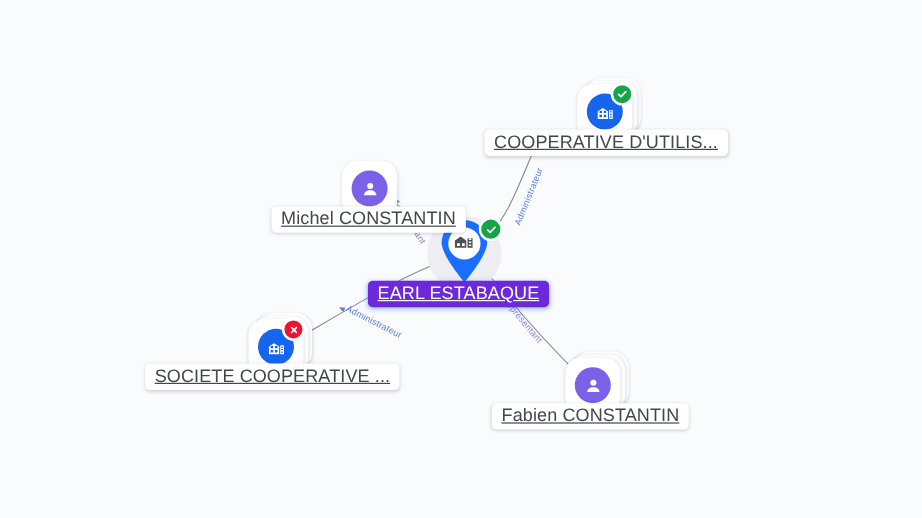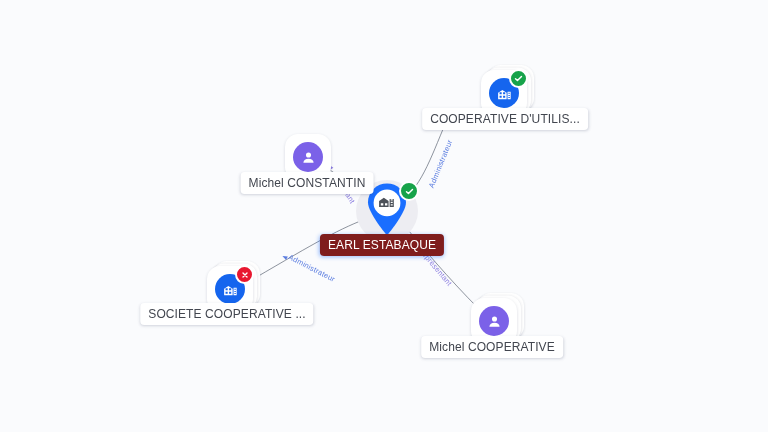--- a/index.html
+++ b/index.html
@@ -57,26 +57,27 @@
   .pin-badge{
     position:absolute;right:1px;top:3px;
     width:16px;height:16px;border-radius:50%;background:#17a34a;
     border:2px solid #ffffff;display:flex;align-items:center;justify-content:center;
   }
 
   
   .lbl{
     position:absolute;transform:translate(-50%,0);
     background:#ffffff;color:#42464f;
-    font-size:12px;line-height:14px;letter-spacing:.1px;
+    font-size:15px;line-height:14px;letter-spacing:.1px;
     padding:4px 8px;border-radius:4px;white-space:nowrap;
     box-shadow:0 1px 3px rgba(60,70,100,.22);
+    text-decoration:underline;
   }
   .lbl.selected{
-    background:#7f1d1d;color:#ffffff;font-weight:400;
+    background:#6d28d9;color:#ffffff;font-weight:400;
     box-shadow:0 1px 4px rgba(26,110,255,.45);
   }
 
   
   .edge-lbl{
     position:absolute;transform-origin:0 50%;
     font-size:7.5px;letter-spacing:.2px;white-space:nowrap;
     pointer-events:none;font-family:"Liberation Sans",sans-serif;
   }
   .edge-lbl.blue{color:#5b7de0;}
@@ -180,16 +181,16 @@
           <div class="card l2"></div>
           <div class="card l1"></div>
           <div class="disc person">
             <svg width="17" height="17" viewBox="0 0 24 24" aria-hidden="true">
               <circle cx="12" cy="8.4" r="3.6" fill="#ffffff"></circle>
               <path fill="#ffffff" d="M4.8 19.4c0-3.7 3.2-5.8 7.2-5.8s7.2 2.1 7.2 5.8H4.8z"></path>
             </svg>
           </div>
         </div>
       </div>
-      <div class="lbl" style="left: 492px; top: 336px;">Michel COOPERATIVE</div>
+      <div class="lbl" style="left: 492px; top: 336px;">Fabien CONSTANTIN</div>
     </div>
 
 </div>
 
 </body></html>

